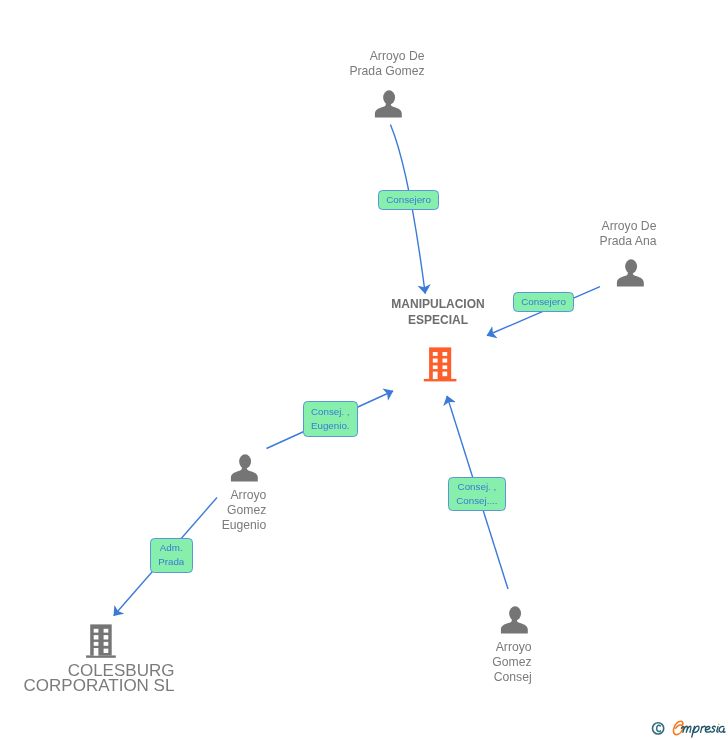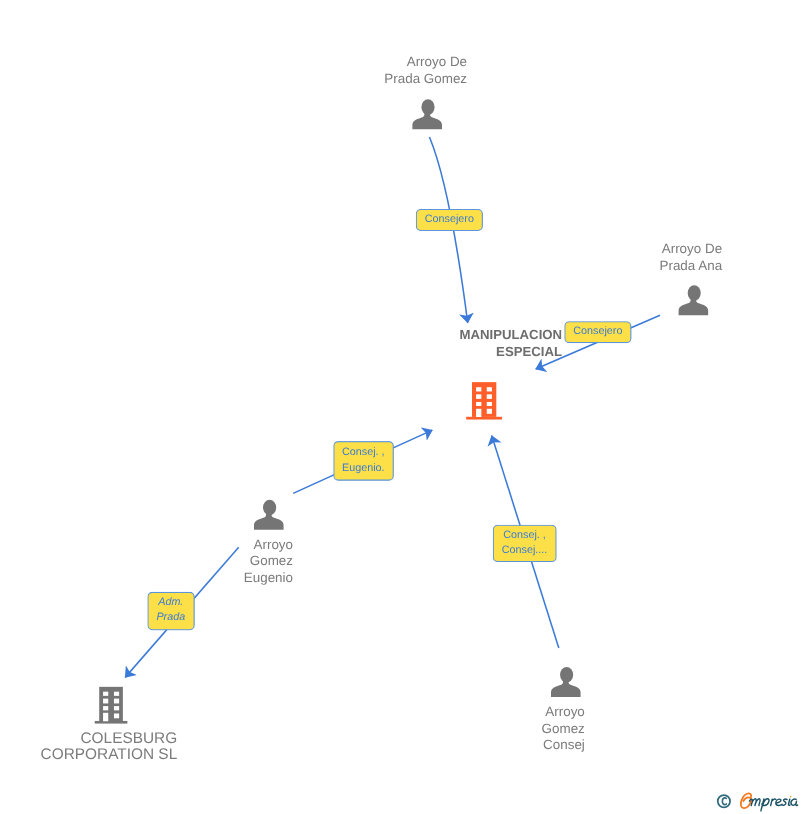--- a/index.html
+++ b/index.html
@@ -4,21 +4,21 @@
 <title>Empresia</title>
 <style>
   html,body{margin:0;padding:0;}
   body{width:728px;height:740px;background:#ffffff;font-family:"Liberation Sans",sans-serif;overflow:hidden;}
   .node .caption, .company-title, .relbox{will-change:transform;}
   #stage{position:relative;width:728px;height:740px;}
   svg.edges{position:absolute;left:0;top:0;width:728px;height:740px;pointer-events:none;}
   .node{position:absolute;}
   .node .caption{position:absolute;left:50%;transform:translateX(-50%);text-align:right;color:#7b7b7b;font-size:12.2px;line-height:15.2px;white-space:nowrap;}
   .company-title{position:absolute;text-align:center;color:#6d6d6d;font-weight:bold;font-size:12.0px;line-height:15.5px;white-space:nowrap;}
-  .relbox{position:absolute;border:1.6px solid #5b95dc;border-radius:4.5px;background:#fde047;color:#3b7ad8;font-size:9.8px;line-height:14px;text-align:center;box-sizing:border-box;display:flex;flex-direction:column;align-items:center;justify-content:center;}
+  .relbox{position:absolute;border:1.6px solid #5b95dc;border-radius:4.5px;background:#86efac;color:#3b7ad8;font-size:9.8px;line-height:14px;text-align:center;box-sizing:border-box;display:flex;flex-direction:column;align-items:center;justify-content:center;}
   .logo{position:absolute;display:flex;align-items:baseline;}
 </style>
 </head>
 <body>
 
 <div id="stage">
 
   <svg class="edges" viewBox="0 0 728 740">
     <defs>
       <marker id="arrowhead" markerWidth="16" markerHeight="16" refX="8.6" refY="7" orient="auto" markerUnits="userSpaceOnUse">
@@ -27,21 +27,21 @@
     </defs>
     <g stroke="#3b7ad8" stroke-width="1.4" fill="none" marker-end="url(#arrowhead)">
       <path d="M390.4,124.5 Q409,169 425.2,293.5"></path>
       <line x1="600" y1="286.6" x2="487" y2="335.5"></line>
       <line x1="266.5" y1="448.5" x2="393" y2="391"></line>
       <line x1="508" y1="589" x2="447" y2="396"></line>
       <line x1="217" y1="497.5" x2="113.8" y2="615.8"></line>
     </g>
   </svg>
 
-  <div class="company-title" style="left:364.8px;top:296.5px;width:146px;text-align:right;">
+  <div class="company-title" style="left:364.8px;top:296.5px;width:146px;">
     <div>MANIPULACION</div>
     <div>ESPECIAL</div>
   </div>
   <svg style="position:absolute;left:423px;top:345px;" width="36" height="39" viewBox="423 345 36 39">
     <g fill="#fd5e2a">
       <rect x="429.1" y="347.4" width="22.1" height="31.6"></rect>
       <rect x="423.8" y="378.9" width="32.6" height="2.5"></rect>
     </g>
     <g fill="#ffffff">
       <rect x="432.8" y="352.0" width="4.8" height="3.9"></rect>
@@ -111,41 +111,41 @@
         <rect x="93.7" y="628.8" width="4.7" height="3.8"></rect>
           <rect x="103.6" y="628.8" width="4.7" height="3.8"></rect>
         <rect x="93.7" y="635.1" width="4.7" height="4.4"></rect>
           <rect x="103.6" y="635.1" width="4.7" height="4.4"></rect>
         <rect x="93.7" y="641.9" width="4.7" height="3.9"></rect>
           <rect x="103.6" y="641.9" width="4.7" height="3.9"></rect>
         <rect x="93.7" y="648.0" width="4.7" height="7.7"></rect>
           <rect x="103.6" y="648.6" width="4.7" height="4.4"></rect>
       </g>
     </svg>
-    <div class="caption" style="top:41px;left:calc(50% - 1.2px);font-size:14px;line-height:15px;">
+    <div class="caption" style="top:41px;left:calc(50% - 1.2px);font-size:17px;line-height:15px;">
       <div>COLESBURG</div>
       <div>CORPORATION SL</div>
     </div>
   </div>
 
   <div class="relbox" style="left:378px;top:190px;width:61px;height:20px;">
     <div>Consejero</div>
   </div>
   <div class="relbox" style="left:513px;top:292px;width:61px;height:20px;">
     <div>Consejero</div>
   </div>
   <div class="relbox" style="left:302.5px;top:401px;width:54.5px;height:35.5px;">
     <div>Consej. ,</div>
     <div>Eugenio.</div>
   </div>
   <div class="relbox" style="left:448.3px;top:476.6px;width:57.8px;height:34px;">
     <div>Consej. ,</div>
     <div>Consej....</div>
   </div>
-  <div class="relbox" style="left:134px;top:538.3px;width:42.5px;height:34.5px;font-style:italic;">
+  <div class="relbox" style="left:150px;top:538.3px;width:42.5px;height:34.5px;">
     <div>Adm.</div>
     <div>Prada</div>
   </div>
 
   <div class="logo" style="left:650px;top:716px;">
     <svg width="78" height="24" viewBox="650 716 78 24" aria-label="Empresia">
       <g>
         <circle cx="658.1" cy="728.4" r="5.6" fill="none" stroke="#326b7f" stroke-width="1.6"></circle>
         <path d="M660.3,725.9 C659.6,725.1 658.2,725.1 657.4,726.0 C656.5,727.0 656.5,729.8 657.4,730.8 C658.2,731.7 659.6,731.7 660.3,730.9" fill="none" stroke="#326b7f" stroke-width="1.5" stroke-linecap="round"></path>
       </g>

